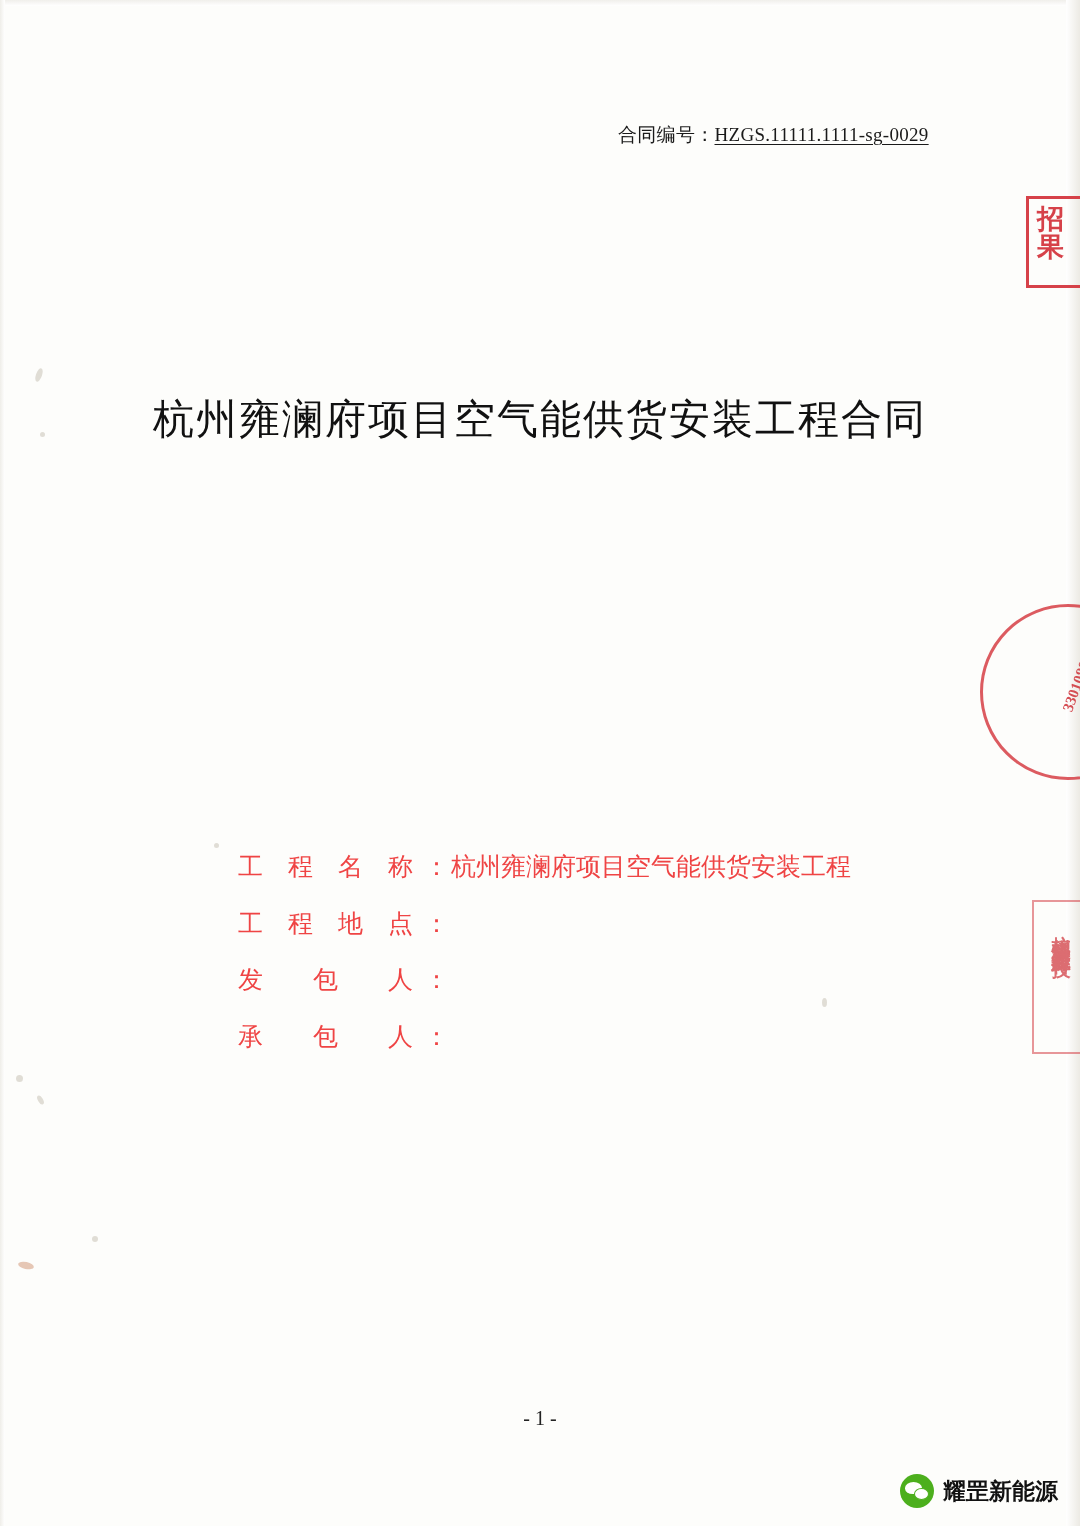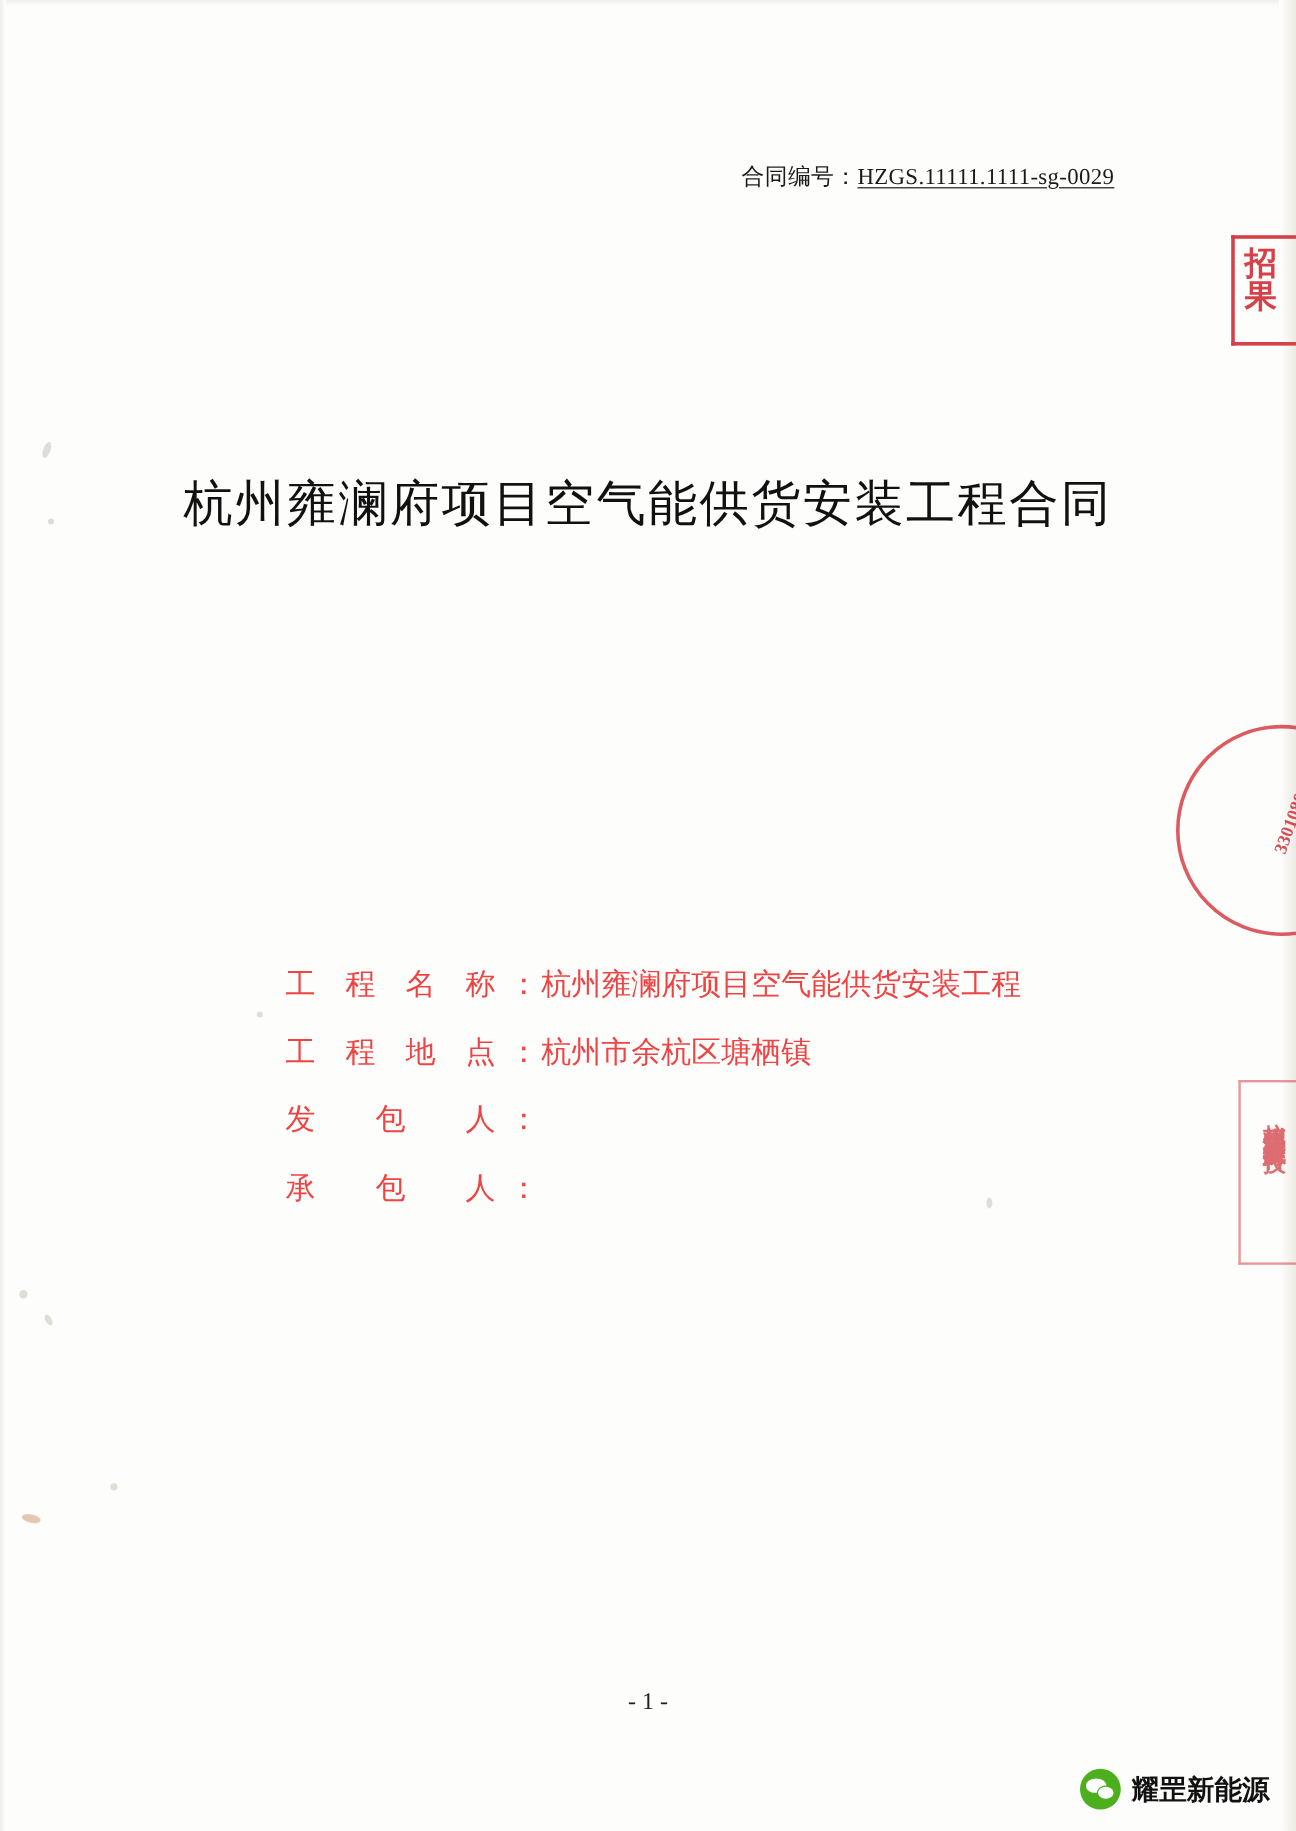--- a/index.html
+++ b/index.html
@@ -31,21 +31,21 @@
     background: linear-gradient(to right, #efeee9, #ffffff);
   }
   .scan-edge-right {
     position: absolute;
     top: 0; right: 0; bottom: 0;
     width: 14px;
     background: linear-gradient(to left, #eceae4, #ffffff);
   }
   .contract-no {
     position: absolute;
-    top: 134px;
+    top: 122px;
     left: 618px;
     font-size: 19px;
     letter-spacing: 0.3px;
     color: #1a1a1a;
     white-space: nowrap;
   }
   .contract-no .num {
     text-decoration: underline;
     text-underline-offset: 3px;
   }
@@ -78,20 +78,21 @@
     width: 186px;
     display: inline-block;
     letter-spacing: 0px;
     white-space: nowrap;
   }
   .field-colon {
     margin-right: 2px;
   }
   .field-value {
     white-space: nowrap;
+    margin-top: 46px;
   }
   .page-number {
     position: absolute;
     bottom: 96px;
     left: 0;
     width: 1080px;
     text-align: center;
     font-size: 20px;
     color: #222222;
   }
@@ -257,21 +258,20 @@
 
     <div class="field-row">
       <span class="field-label">工　程　名　称</span>
       <span class="field-colon">：</span>
       <span class="field-value">杭州雍澜府项目空气能供货安装工程</span>
     </div>
 
     <div class="field-row">
       <span class="field-label">工　程　地　点</span>
       <span class="field-colon">：</span>
-      <span class="field-value">杭州市余杭区塘栖镇</span>
     </div>
 
     <div class="field-row">
       <span class="field-label">发　　包　　人</span>
       <span class="field-colon">：</span>
     </div>
 
     <div class="field-row">
       <span class="field-label">承　　包　　人</span>
       <span class="field-colon">：</span>

